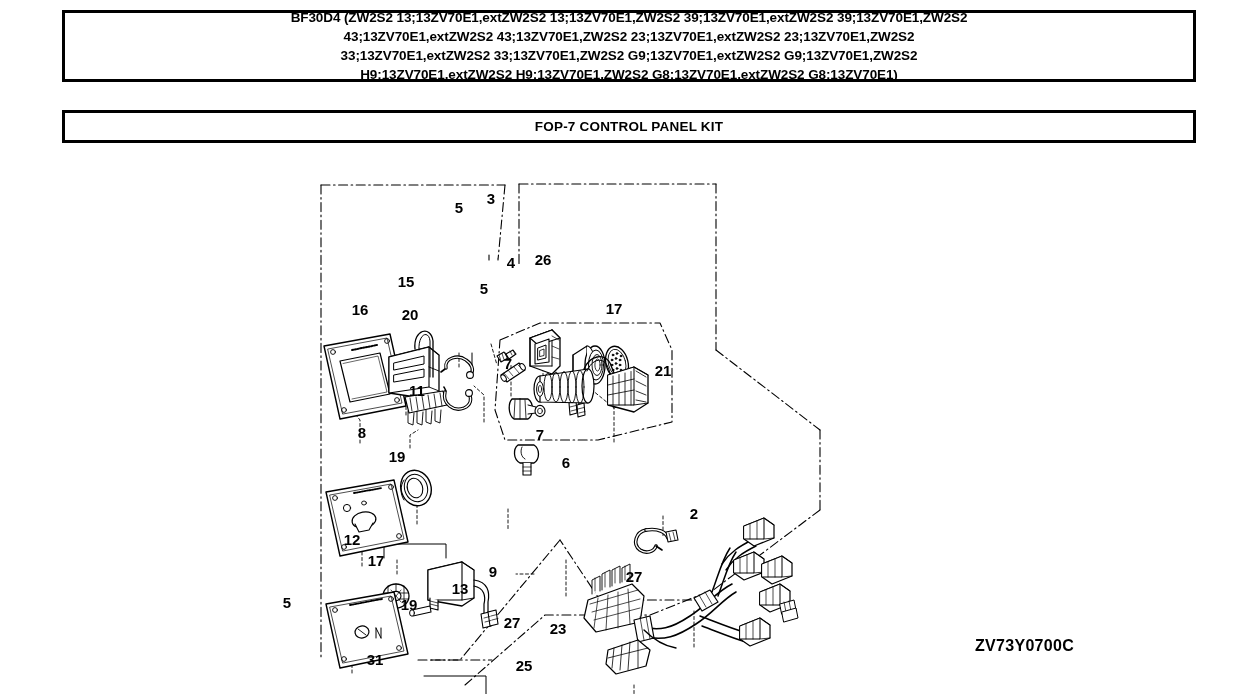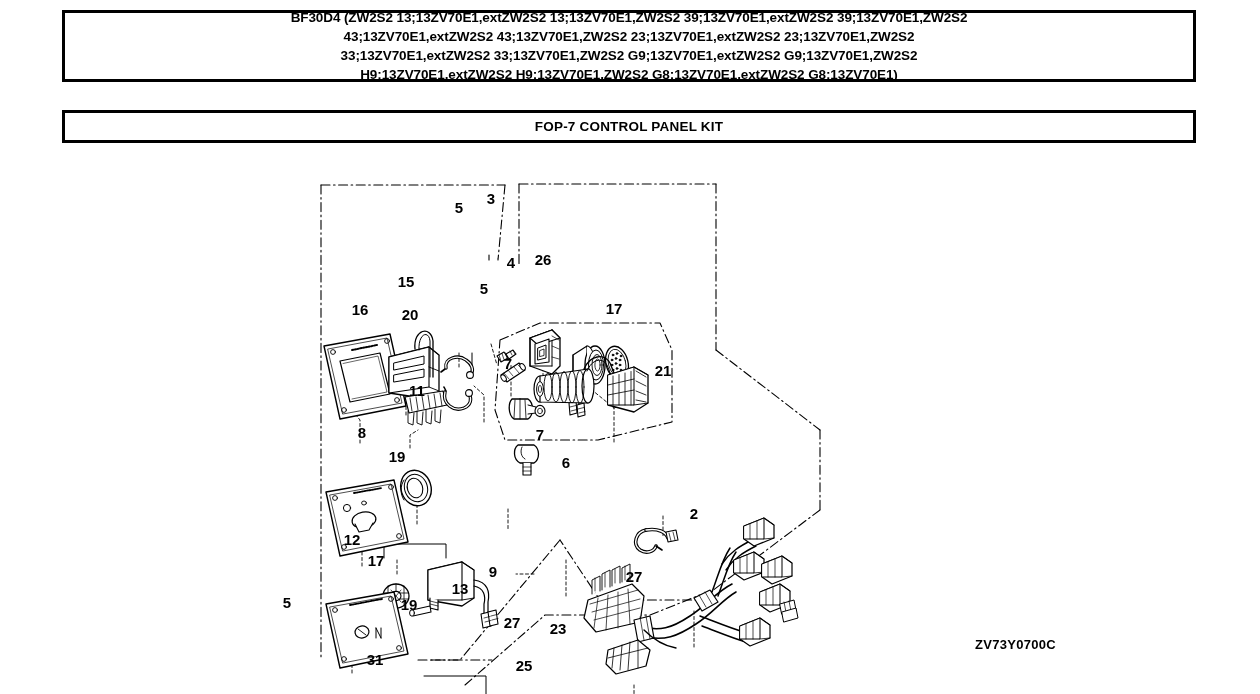--- a/index.html
+++ b/index.html
@@ -71,21 +71,21 @@
     color: #000000;
     white-space: nowrap;
     transform: translate(-50%, -50%);
   }
 
   
   #drawing-number {
     position: absolute;
     left: 975px;
     top: 637px;
-    font-size: 13px;
+    font-size: 16px;
     font-weight: bold;
     letter-spacing: 0.3px;
     color: #000000;
   }
 </style>
 </head>
 <body>
 
 <div class="title-box" id="model-box">
   <div class="model-text">BF30D4 (ZW2S2 13;13ZV70E1,extZW2S2 13;13ZV70E1,ZW2S2 39;13ZV70E1,extZW2S2 39;13ZV70E1,ZW2S2

